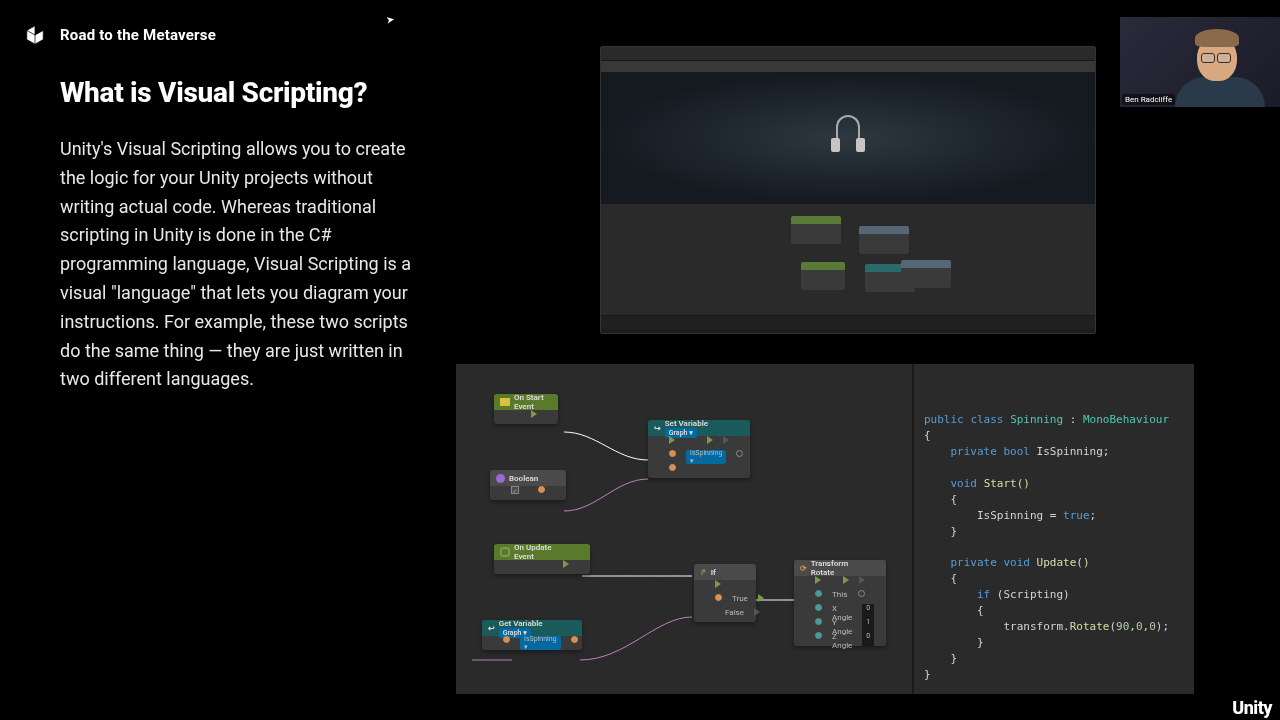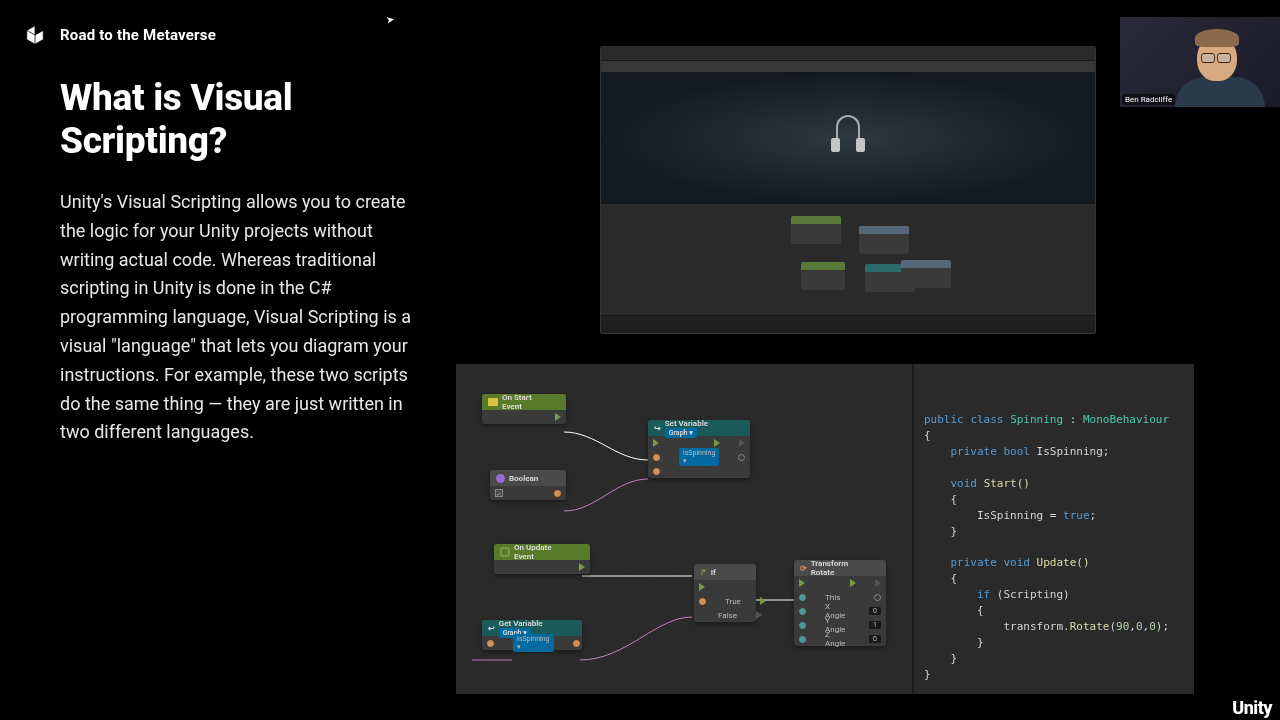--- a/index.html
+++ b/index.html
@@ -1,21 +1,21 @@
 <!DOCTYPE html>
 <html><head>
 <meta charset="utf-8">
 <style>
 *{margin:0;padding:0;box-sizing:border-box}
 body{background:#000;width:1280px;height:720px;font-family:-apple-system,BlinkMacSystemFont,'Segoe UI',Roboto,sans-serif;color:#fff;overflow:hidden;position:relative}
 .header{display:flex;align-items:center;gap:14px;padding:24px 24px 10px 24px}
 .cube-icon{width:22px;height:22px}
 .header-title{font-size:15px;font-weight:700;letter-spacing:.2px}
 .content{padding:20px 40px 0 60px;max-width:460px}
-.title{font-size:37px;font-weight:800;margin-bottom:26px;letter-spacing:-.3px}
+.title{font-size:28px;font-weight:800;margin-bottom:26px;letter-spacing:-.3px}
 .body-text{font-size:18px;line-height:1.6;color:#e8e8e8}
 .editor-screenshot{position:absolute;left:600px;top:46px;width:496px;height:288px;background:#1e1e1e;border:1px solid #333;border-radius:2px}
 .editor-titlebar{height:14px;background:#2a2a2a;border-bottom:1px solid #181818}
 .editor-menubar{height:12px;background:#383838;border-bottom:1px solid #181818}
 .editor-viewport{height:130px;background:radial-gradient(ellipse at center,#2d3840 0%,#141a20 70%);position:relative}
 .headset{position:absolute;left:50%;top:50%;transform:translate(-50%,-50%);width:32px;height:40px}
 .headset-band{position:absolute;left:50%;top:-3px;transform:translateX(-50%);width:24px;height:28px;border:2.5px solid #aaa;border-bottom:none;border-radius:14px 14px 0 0}
 .headset-cup{position:absolute;bottom:6px;width:9px;height:14px;background:#c5c5c5;border-radius:2px}
 .headset-cup.left{left:-1px}
 .headset-cup.right{right:-1px}
@@ -31,21 +31,21 @@
 .type{color:#4ec9b0}
 .method{color:#dcdcaa}
 .bool{color:#569cd6}
 .num{color:#b5cea8}
 .plain{color:#d4d4d4}
 .node{position:absolute;background:#3a3a3a;border-radius:3px;font-size:9px;color:#ddd;box-shadow:0 2px 4px rgba(0,0,0,.4)}
 .node-h{height:16px;padding:2px 6px;display:flex;align-items:center;gap:4px;font-weight:600;font-size:8px;border-radius:3px 3px 0 0}
 .node-h.green{background:#5a7a2b}
 .node-h.teal{background:#1a5a5a}
 .node-h.grey{background:#4a4a4a}
-.node-row{display:flex;align-items:center;gap:19px;height:14px;font-size:8px;color:#bbb;padding:0 5px}
+.node-row{display:flex;gap:10px;height:14px;font-size:8px;color:#bbb;padding:0 21px}
 .port{width:7px;height:7px;border-radius:50%;border:1px solid #888;flex-shrink:0}
 .port.o{background:#d89050;border-color:#d89050}
 .port.t{background:#4a9a9a;border-color:#4a9a9a}
 .tri{width:0;height:0;border-top:4px solid transparent;border-bottom:4px solid transparent;border-left:6px solid #7a9a4a;flex-shrink:0}
 .tri.out{margin-left:auto}
 .dropdown{background:#0369a1;padding:1px 4px;border-radius:2px;font-size:7px;display:inline-flex;align-items:center;gap:2px}
 .chk{width:8px;height:8px;background:#4a4a4a;border:1px solid #888;display:inline-flex;align-items:center;justify-content:center;font-size:6px}
 .flag{width:10px;height:8px;background:#d8c040;display:inline-block}
 .loop{width:10px;height:10px;border:2px solid #7a9a4a;border-radius:3px;display:inline-block}
 svg.wires{position:absolute;left:0;top:0;width:100%;height:100%;pointer-events:none}
@@ -102,21 +102,21 @@
   <div class="vs-panel">
     <svg class="wires">
       <path d="M108 68 C140 68 160 96 192 96" stroke="#fff" stroke-width="1" fill="none"></path>
       <path d="M108 147 C140 147 160 115 192 115" stroke="#c080c0" stroke-width="1" fill="none"></path>
       <path d="M126 212 C170 212 190 212 236 212" stroke="#fff" stroke-width="1" fill="none"></path>
       <path d="M124 296 C170 296 200 253 236 253" stroke="#c080c0" stroke-width="1" fill="none"></path>
       <path d="M300 236 C320 236 320 236 338 236" stroke="#fff" stroke-width="1" fill="none"></path>
       <path d="M56 296 C36 296 16 296 16 296" stroke="#c080c0" stroke-width="1" fill="none"></path>
     </svg>
 
-    <div class="node" style="left:26px;top:30px;width:84px">
+    <div class="node" style="left:38px;top:30px;width:64px">
       <div class="node-h green">
           <span class="flag"></span>
           <span><span>On Start</span><br><span>Event</span></span>
         </div>
       <div class="node-row">
           <span class="tri out"></span>
         </div>
     </div>
 
     <div class="node" style="left:34px;top:106px;width:76px">

